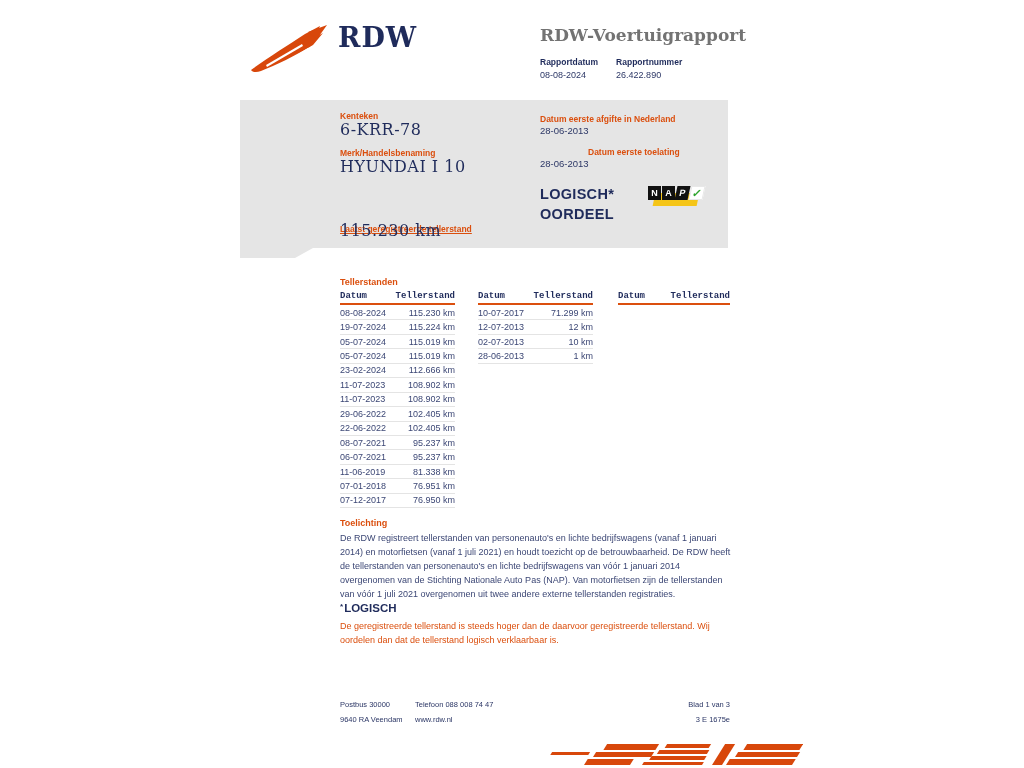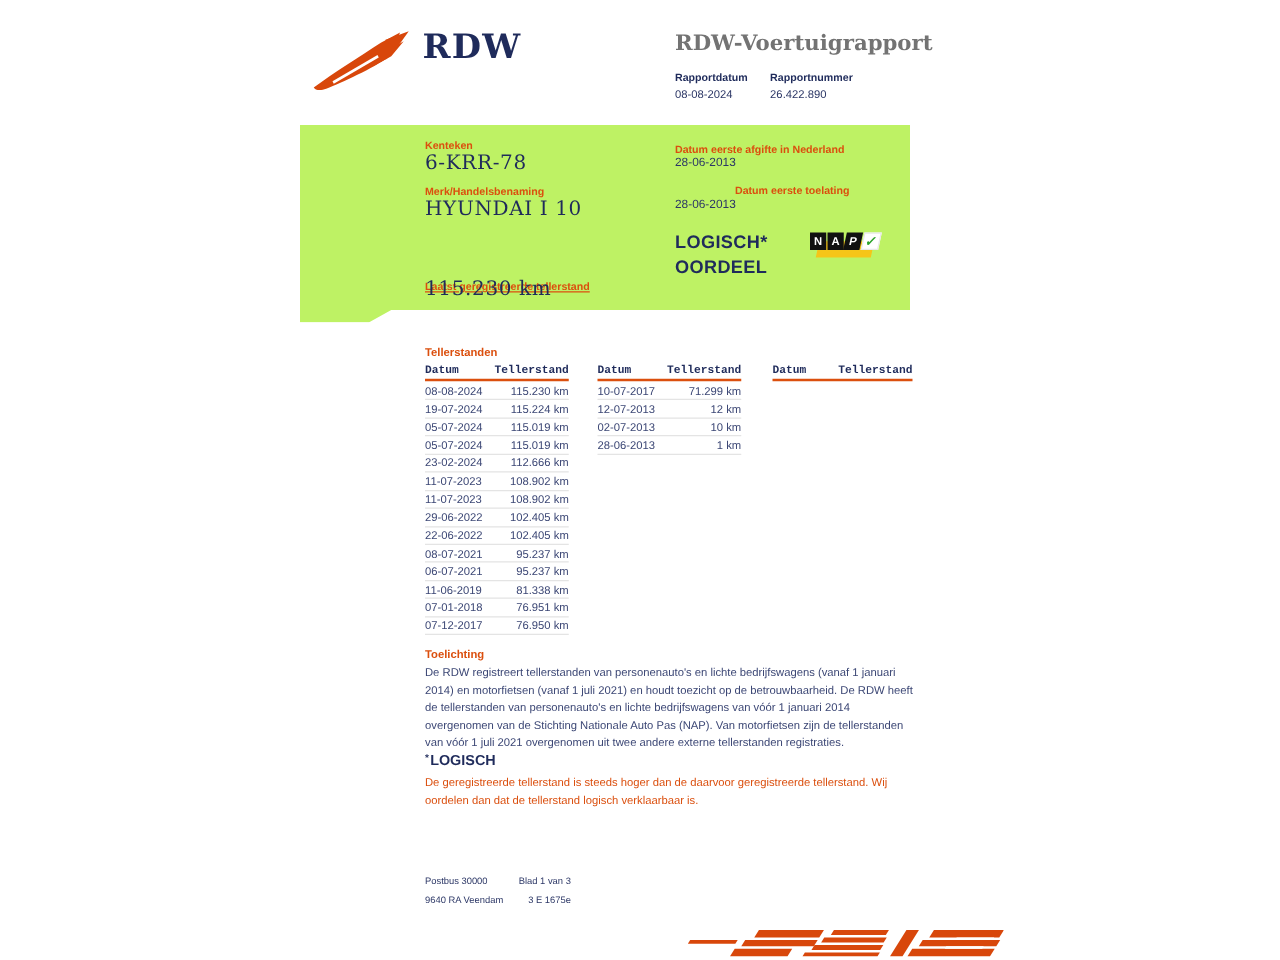--- a/index.html
+++ b/index.html
@@ -20,21 +20,21 @@
     font-family:"DejaVu Serif", serif; font-size:17px; font-weight:700;
     color:#737373;
   }
   .report-meta { position:absolute; left:540px; top:57px; display:flex; gap:18px; }
   .meta-col { display:flex; flex-direction:column; gap:3px; }
   .meta-label { font-size:8.5px; font-weight:700; color:#1f2b5b; }
   .meta-value { font-size:9px; color:#2c3766; }
   
   .vbox {
     position:absolute; left:240px; top:100px; width:488px; height:158px;
-    background:#bef264;
+    background:#e5e5e5;
     clip-path: polygon(0 0, 100% 0, 100% 148px, 73px 148px, 55px 158px, 0 158px);
   }
   .fld-label { font-size:8.5px; font-weight:700; color:#db4f0e; }
   .fld-big {
     font-family:"DejaVu Serif", serif; font-size:16px; color:#1f2b5b;
     letter-spacing:0.5px;
     text-align:center;
   }
   .fld-small { font-size:9.5px; color:#2c3766; }
   .pos { position:absolute; }
@@ -264,20 +264,24 @@
   <div class="toelichting-head section-heading">Toelichting</div>
   <div class="body-text">De RDW registreert tellerstanden van personenauto's en lichte bedrijfswagens (vanaf 1 januari 2014) en motorfietsen (vanaf 1 juli 2021) en houdt toezicht op de betrouwbaarheid. De RDW heeft de tellerstanden van personenauto's en lichte bedrijfswagens van vóór 1 januari 2014 overgenomen van de Stichting Nationale Auto Pas (NAP). Van motorfietsen zijn de tellerstanden van vóór 1 juli 2021 overgenomen uit twee andere externe tellerstanden registraties.</div>
 
   <div class="logisch-head"><span class="logisch-star">*</span><span>LOGISCH</span></div>
   <div class="orange-text">De geregistreerde tellerstand is steeds hoger dan de daarvoor geregistreerde tellerstand. Wij oordelen dan dat de tellerstand logisch verklaarbaar is.</div>
 
   <div class="footer">
     <div class="f-col1">
       <span>Postbus 30000</span>
       <span>9640 RA Veendam</span>
+    </div>
+    <div class="f-col2">
+      <span>Telefoon 088 008 74 47</span>
+      <span>www.rdw.nl</span>
     </div>
     <div class="f-col3">
       <span>Blad 1 van 3</span>
       <span>3 E 1675e</span>
     </div>
   </div>
 
   <div class="stripes-wrap">
     <svg width="260" height="27" viewBox="0 0 260 27">
       <g transform="translate(14,0) skewX(-32)" fill="#d8470b">

